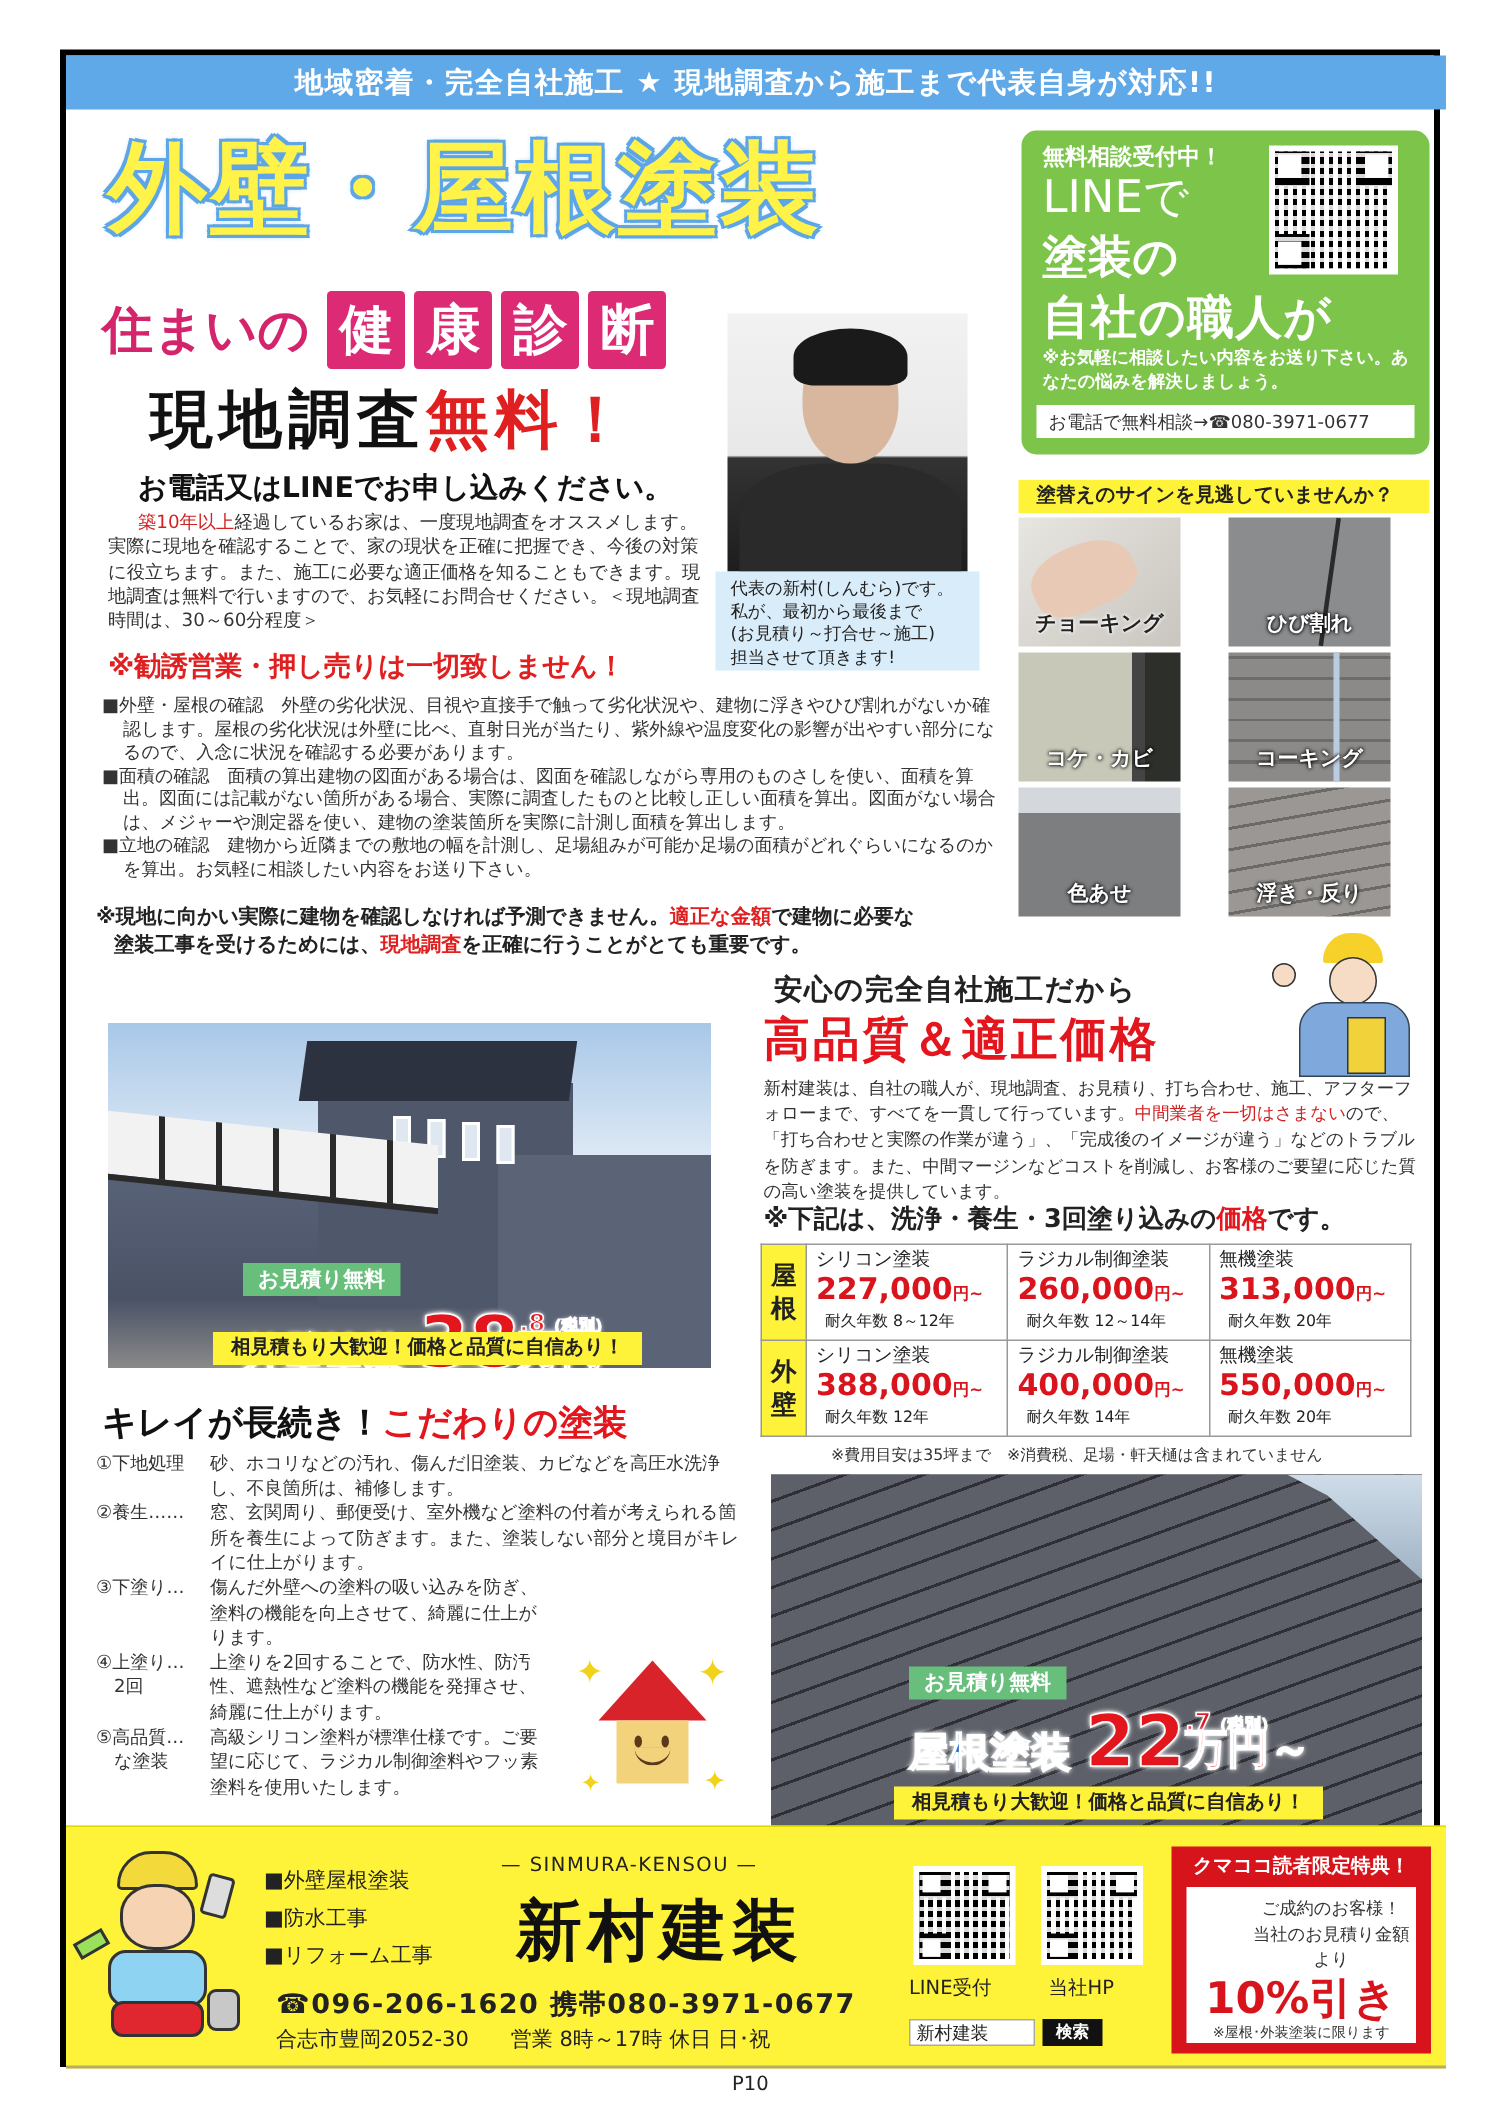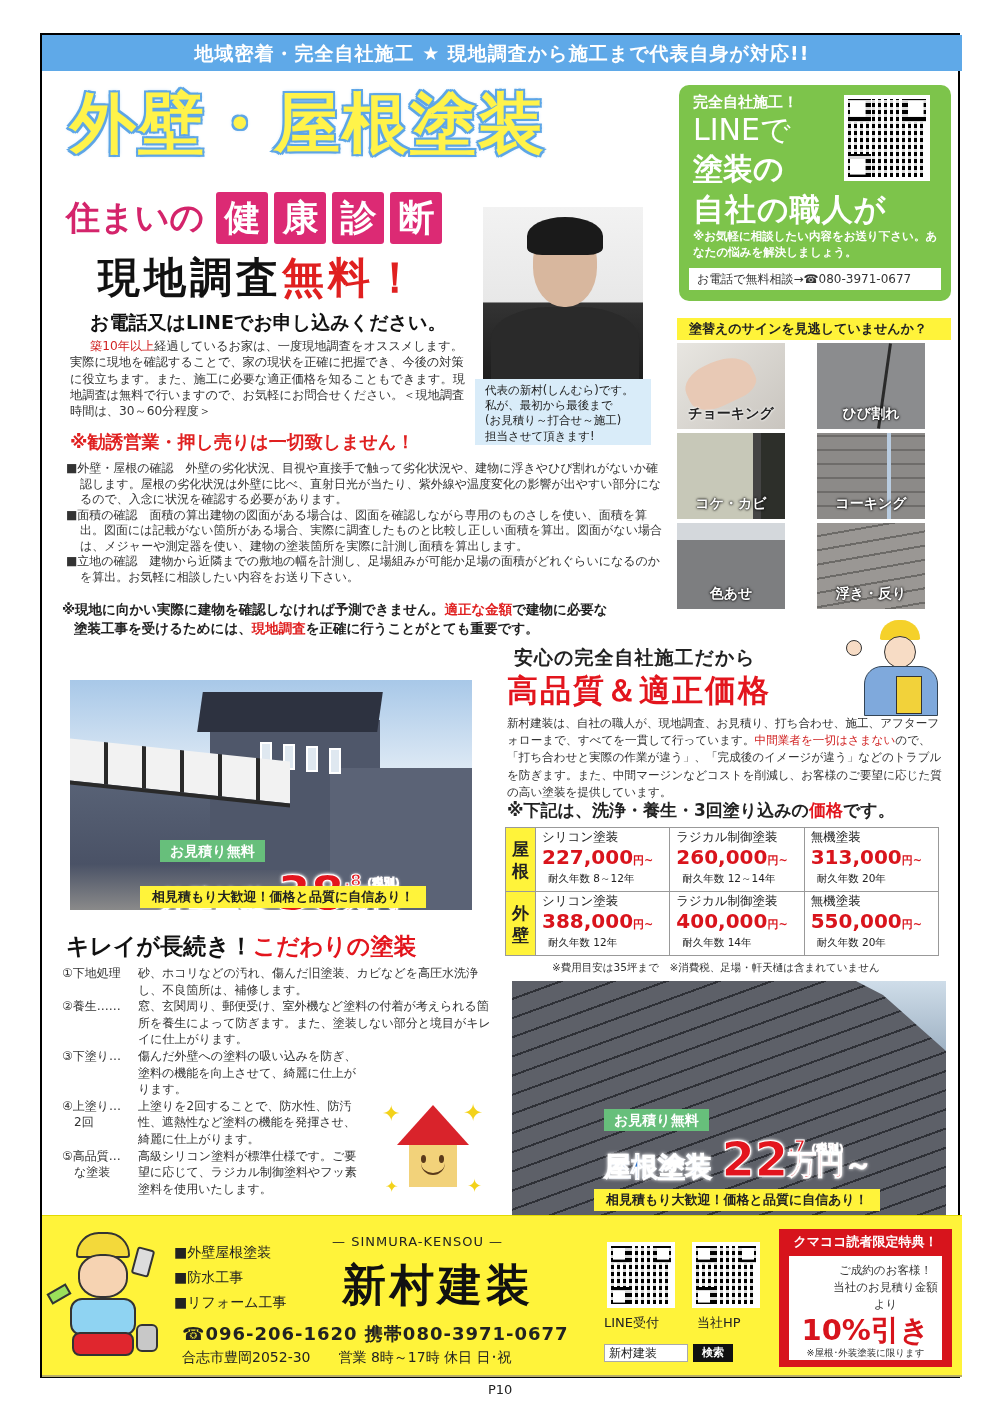--- a/index.html
+++ b/index.html
@@ -1,18 +1,18 @@
 <!DOCTYPE html>
 <html><head>
 <meta charset="utf-8">
 <style>
   * { box-sizing: border-box; margin: 0; padding: 0; }
   html, body { width: 1000px; height: 1414px; background: #fff; overflow: hidden; }
   body { font-family: "DejaVu Sans", "Liberation Sans", sans-serif; color: #222; position: relative; }
-  .page { position: absolute; left: 40px; top: 33px; width: 920px; height: 1345px; border: 2px solid #000000; background: #fff; }
+  .page { position: absolute; left: 40px; top: 33px; width: 920px; height: 1345px; border: 4px solid #000000; background: #fff; }
   .abs { position: absolute; }
 
   
   .top-banner { left: 0; top: 0; width: 920px; height: 36px; background: #5fa9e8; color: #fff; font-weight: bold; font-size: 19px; text-align: center; line-height: 36px; letter-spacing: 1px; }
 
   
   .main-title { left: 28px; top: 44px; font-size: 66px; font-weight: bold; color: #fff34a; letter-spacing: 2px;
     -webkit-text-stroke: 3px #5ea6e6; paint-order: stroke fill; text-shadow: 0 0 4px #5ea6e6, 2px 2px 0 #5ea6e6, -2px -2px 0 #5ea6e6, 2px -2px 0 #5ea6e6, -2px 2px 0 #5ea6e6; }
 
   
@@ -179,21 +179,21 @@
     </div>
     <div class="abs portrait-caption">
       <div>代表の新村(しんむら)です。</div>
       <div>私が、最初から最後まで</div>
       <div>(お見積り～打合せ～施工)</div>
       <div>担当させて頂きます!</div>
     </div>
   </div>
 
   <div class="abs line-box">
-    <div class="abs line-small">完全自社施工！</div>
+    <div class="abs line-small">無料相談受付中！</div>
     <div class="abs line-big1">LINEで</div>
     <div class="abs line-big2">塗装の</div>
     <div class="abs line-big3">自社の職人が</div>
     <div class="abs line-note">※お気軽に相談したい内容をお送り下さい。あなたの悩みを解決しましょう。</div>
     <div class="abs line-phone">お電話で無料相談→☎080-3971-0677</div>
     <div class="abs qr qr-line-top">
         <div class="qr-inner"></div>
       </div>
   </div>
 

